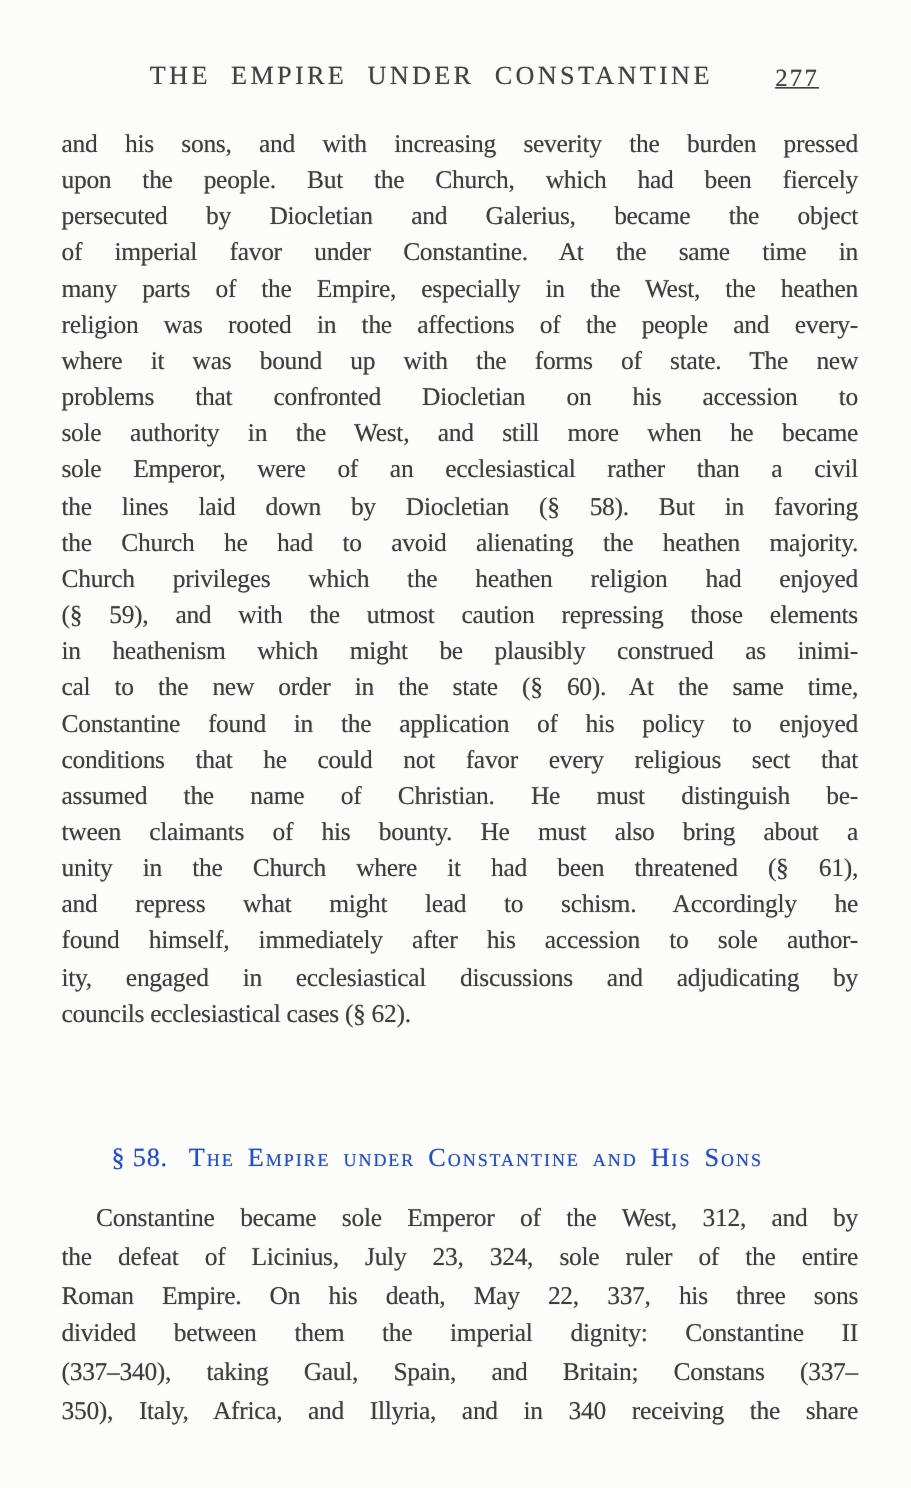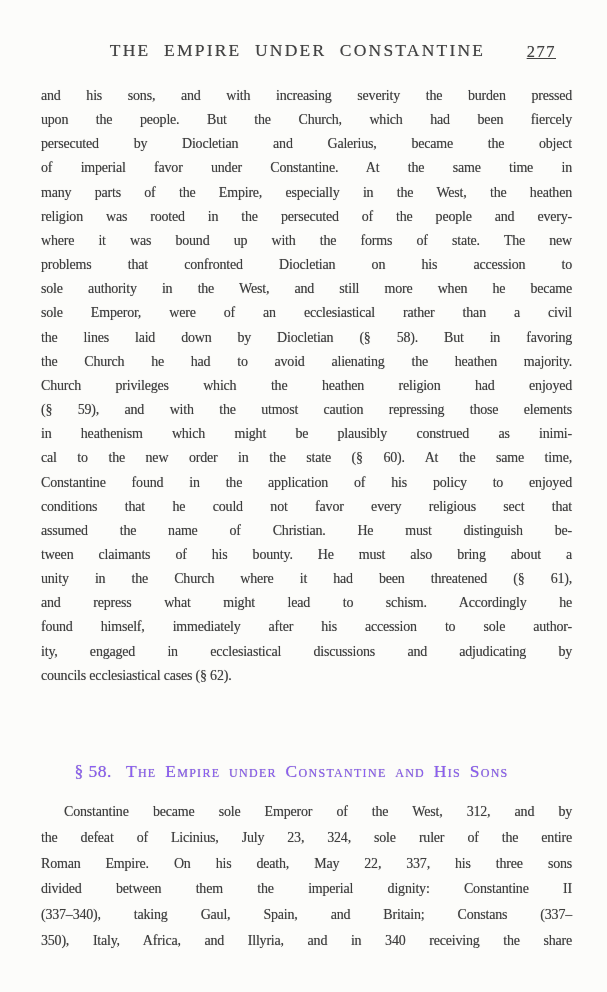--- a/index.html
+++ b/index.html
@@ -13,21 +13,21 @@
     height: 992px;
     background: #fcfcfa;
     color: #3e3e3e;
     font-family: "Liberation Serif", "DejaVu Serif", serif;
     overflow: hidden;
     text-shadow: 0 0 0.7px rgba(70,70,70,0.55);
   }
   .page-header {
     position: absolute;
     top: 40px;
-    left: 41px;
+    left: 31px;
     width: 531px;
     height: 24px;
   }
   .running-title {
     position: absolute;
     left: 0;
     right: 0;
     top: 0;
     text-align: center;
     transform: translateX(-9px);
@@ -42,21 +42,21 @@
     top: 2px;
     font-size: 16.5px;
     letter-spacing: 1.5px;
     color: #424242;
     text-decoration: underline;
   }
   .body-paragraph {
     position: absolute;
     left: 41px;
     width: 531px;
-    font-size: 14px;
+    font-size: 17px;
     letter-spacing: -0.2px;
   }
   .para-1 {
     top: 84px;
     line-height: 24.15px;
   }
   .para-2 {
     top: 799px;
     line-height: 25.8px;
   }
@@ -72,21 +72,21 @@
     padding-left: 23px;
   }
   .section-heading {
     position: absolute;
     top: 761px;
     left: 41px;
     width: 531px;
     text-align: center;
     transform: translateX(-15px);
     font-size: 17.5px;
-    color: #8b5cf6;
+    color: #1d4ed8;
     white-space: nowrap;
   }
   .section-number {
     letter-spacing: 0.5px;
     margin-right: 14px;
   }
   .section-title {
     font-variant: small-caps;
     letter-spacing: 1.3px;
     word-spacing: 3px;
@@ -101,21 +101,21 @@
     <div class="running-title">THE EMPIRE UNDER CONSTANTINE</div>
     <div class="page-number">277</div>
   </div>
 
   <div class="body-paragraph para-1">
       <div class="text-line">and his sons, and with increasing severity the burden pressed</div>
       <div class="text-line">upon the people. But the Church, which had been fiercely</div>
       <div class="text-line">persecuted by Diocletian and Galerius, became the object</div>
       <div class="text-line">of imperial favor under Constantine. At the same time in</div>
       <div class="text-line">many parts of the Empire, especially in the West, the heathen</div>
-      <div class="text-line">religion was rooted in the persecuted of the people and every-</div>
+      <div class="text-line">religion was rooted in the affections of the people and every-</div>
       <div class="text-line">where it was bound up with the forms of state. The new</div>
       <div class="text-line">problems that confronted Diocletian on his accession to</div>
       <div class="text-line">sole authority in the West, and still more when he became</div>
       <div class="text-line">sole Emperor, were of an ecclesiastical rather than a civil</div>
       <div class="text-line">the lines laid down by Diocletian (§ 58). But in favoring</div>
       <div class="text-line">the Church he had to avoid alienating the heathen majority.</div>
       <div class="text-line">Church privileges which the heathen religion had enjoyed</div>
       <div class="text-line">(§ 59), and with the utmost caution repressing those elements</div>
       <div class="text-line">in heathenism which might be plausibly construed as inimi-</div>
       <div class="text-line">cal to the new order in the state (§ 60). At the same time,</div>

